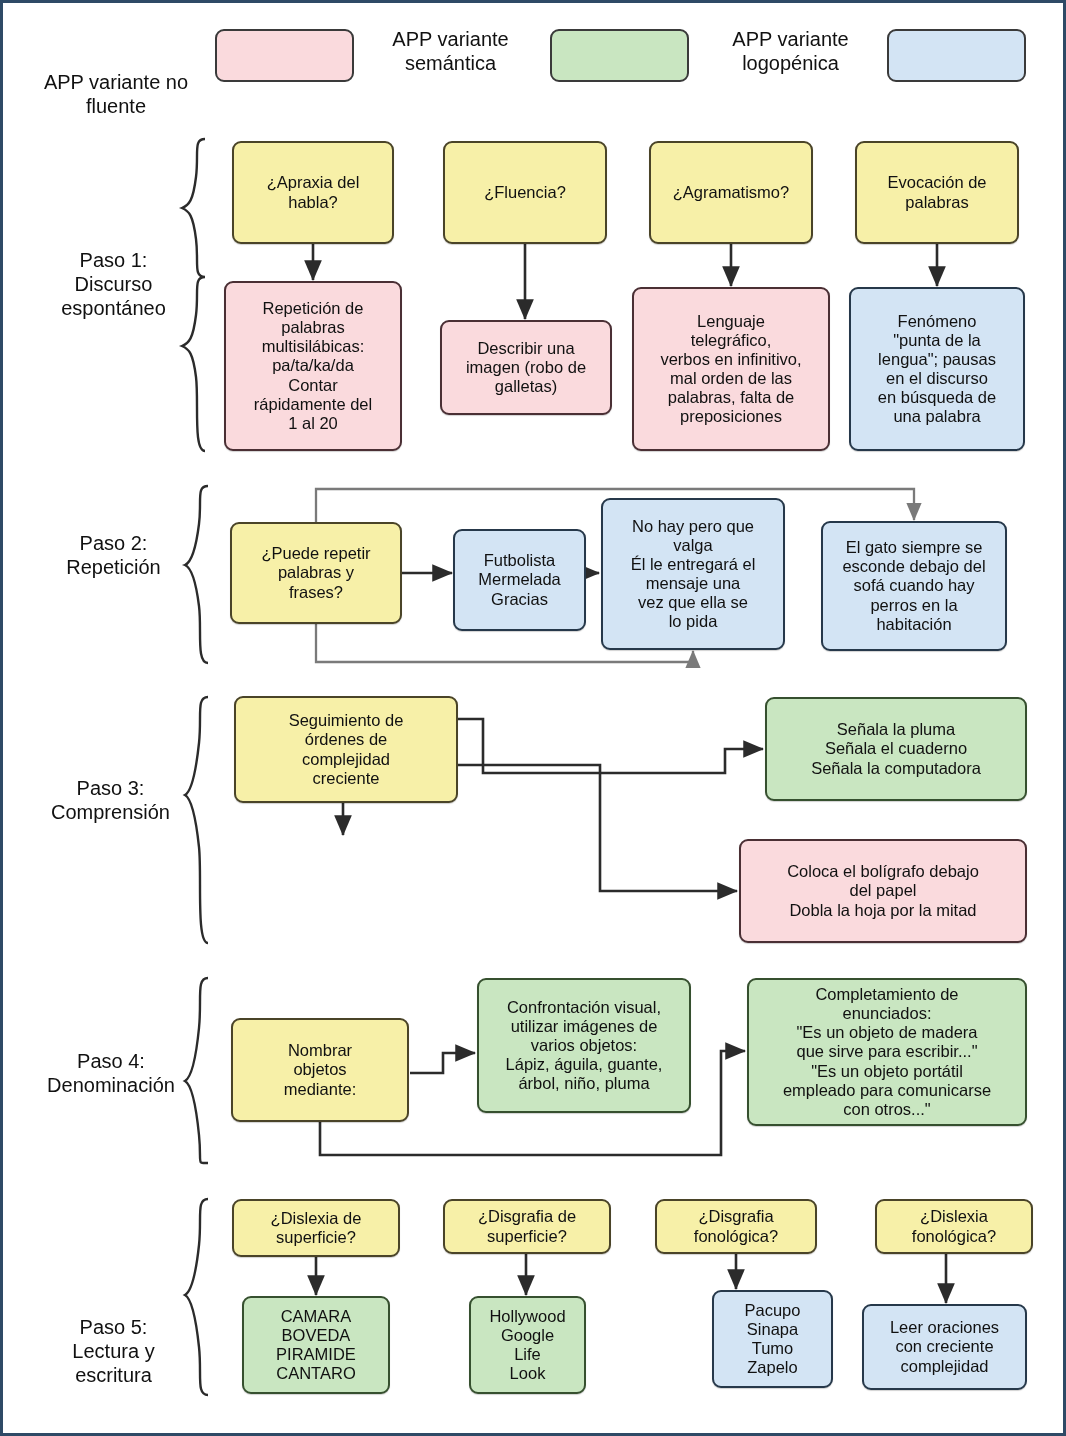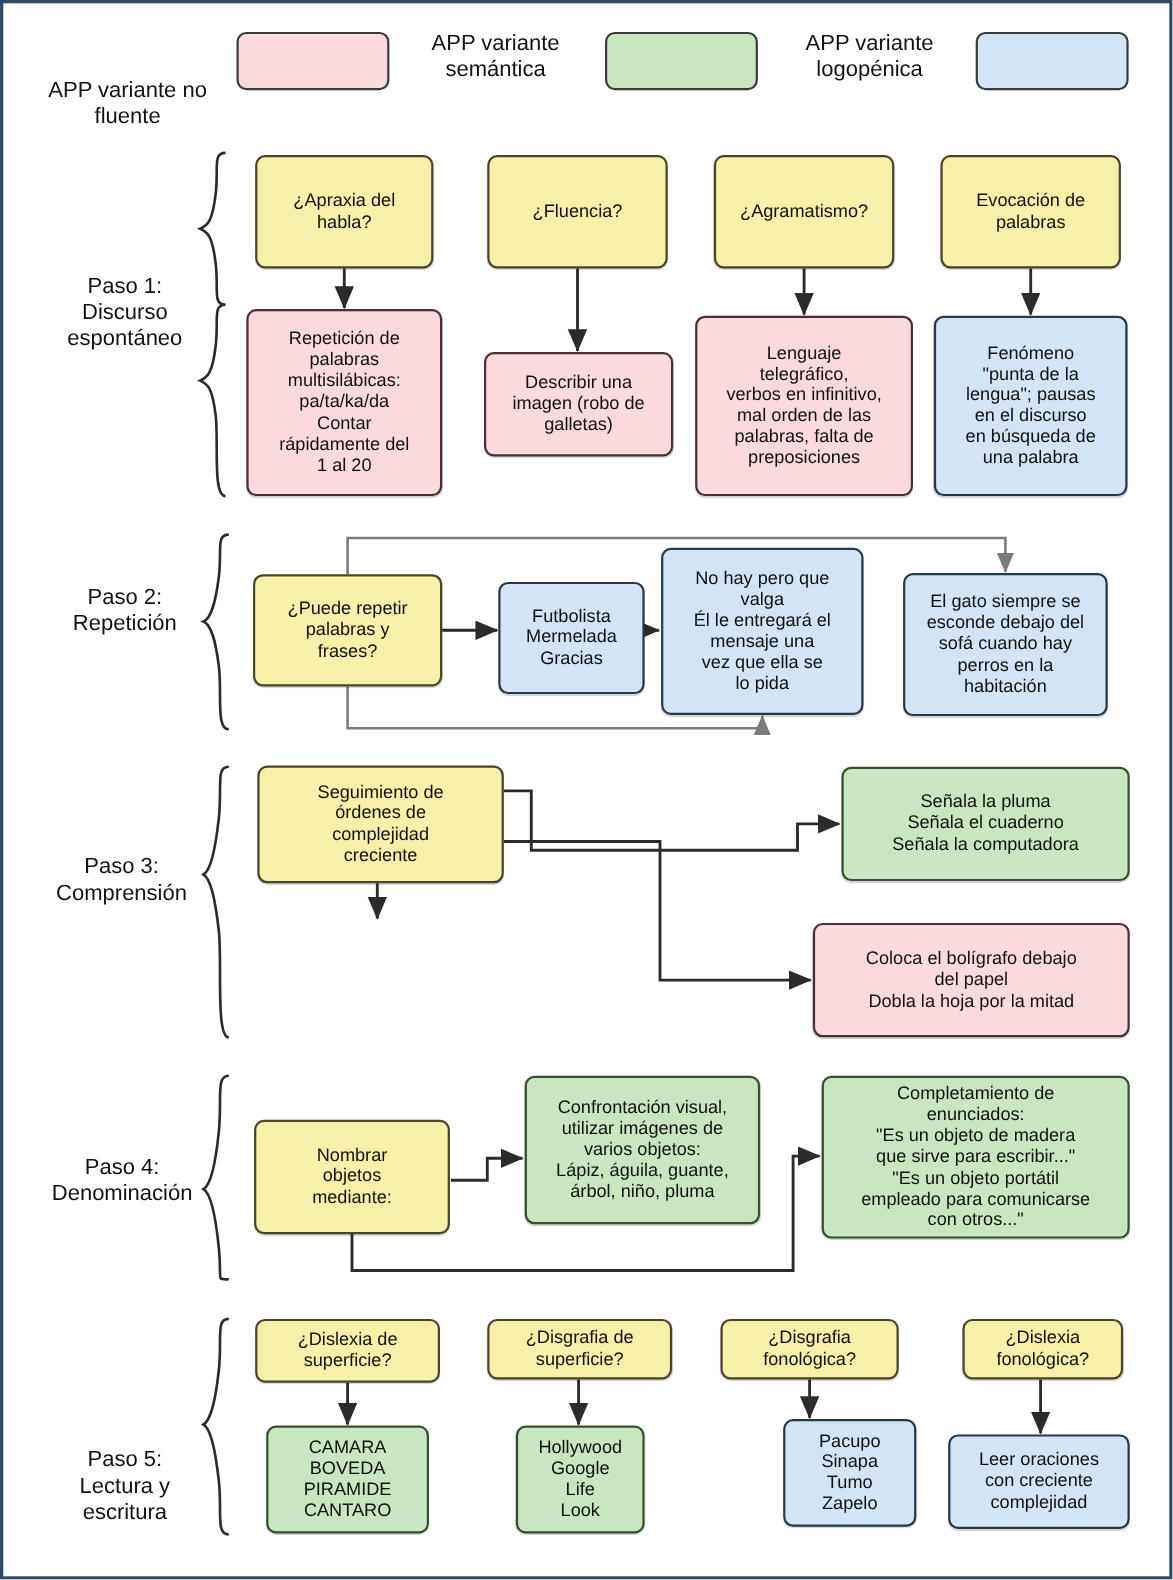--- a/index.html
+++ b/index.html
@@ -268,19 +268,19 @@
 Life
 Look</div>
 
   <div class="node yellow" style="left:652px; top:1196px; width:162px; height:55px;">¿Disgrafia
 fonológica?</div>
   <div class="node blue" style="left:709px; top:1287px; width:121px; height:98px;">Pacupo
 Sinapa
 Tumo
 Zapelo</div>
 
-  <div class="node yellow" style="left:872px; top:1196px; width:146px; height:55px;">¿Dislexia
+  <div class="node yellow" style="left:872px; top:1196px; width:158px; height:55px;">¿Dislexia
 fonológica?</div>
   <div class="node blue" style="left:859px; top:1301px; width:165px; height:86px;">Leer oraciones
 con creciente
 complejidad</div>
 
 </div>
 
 </body></html>

